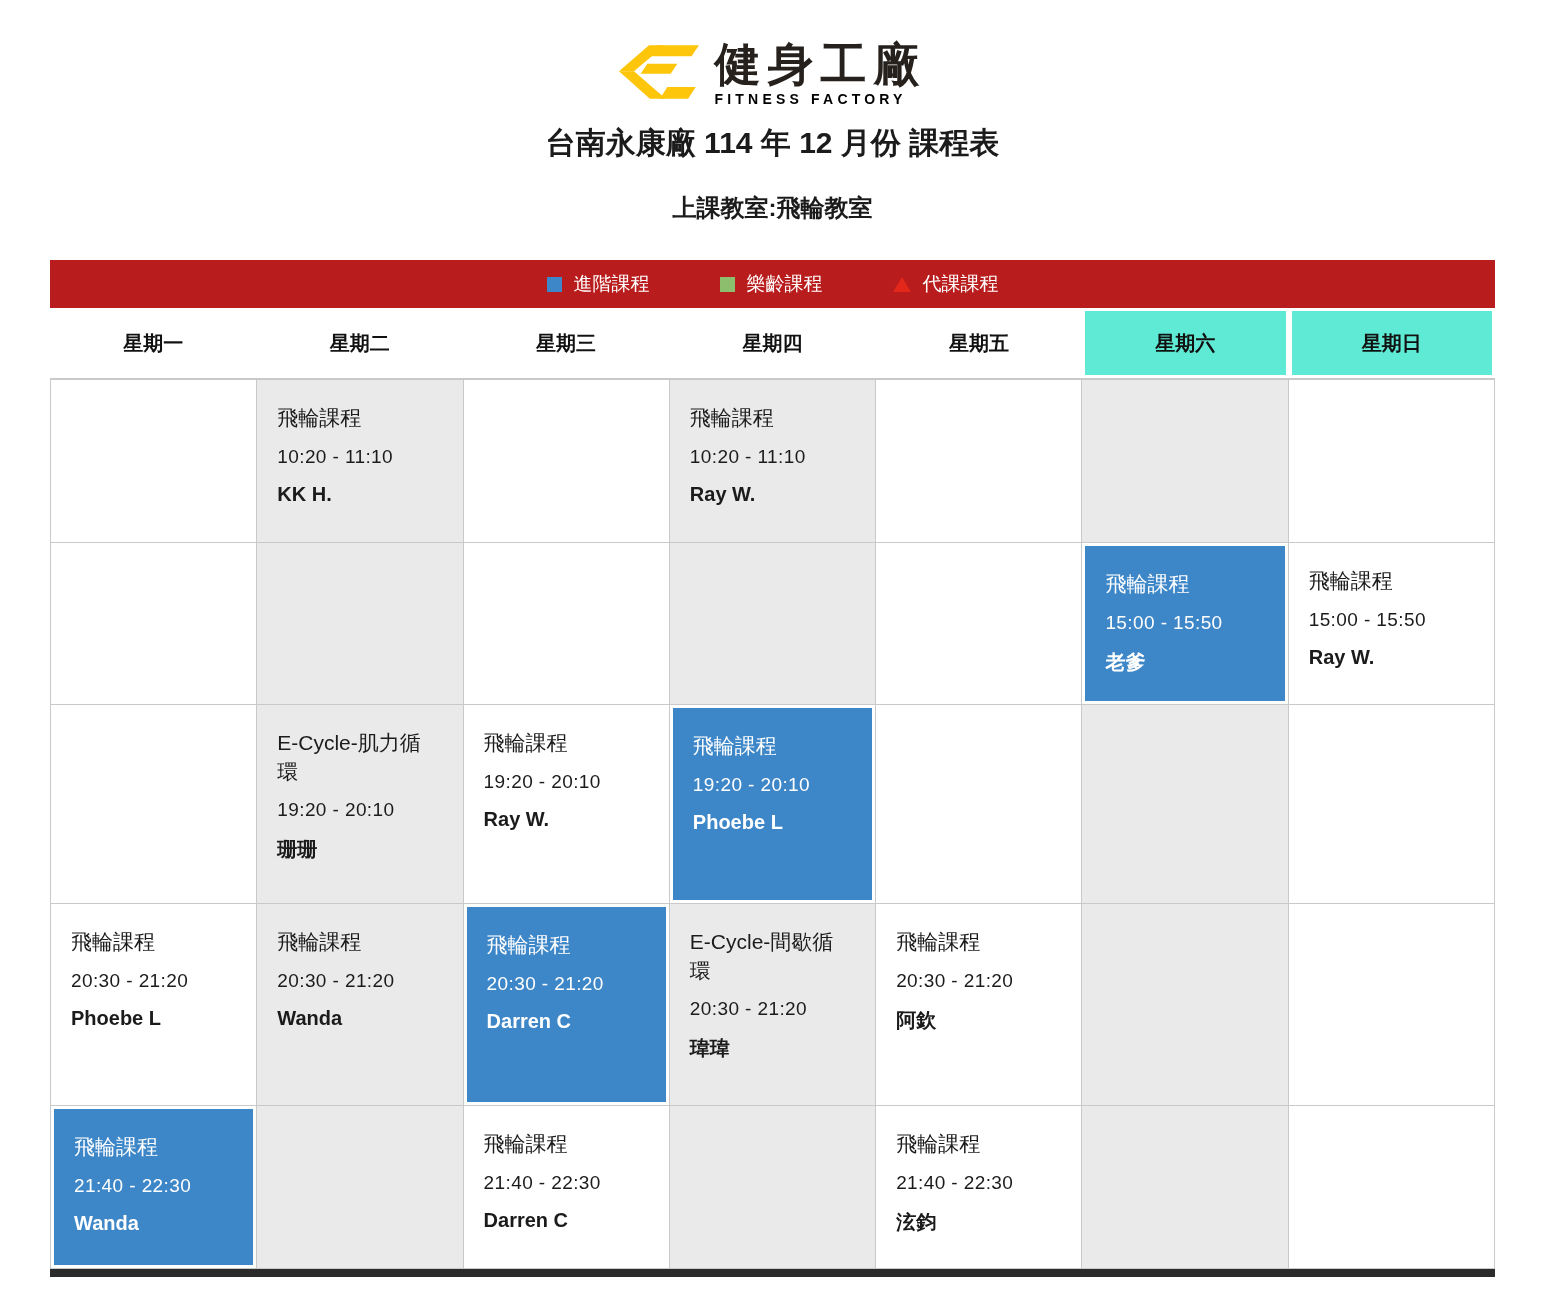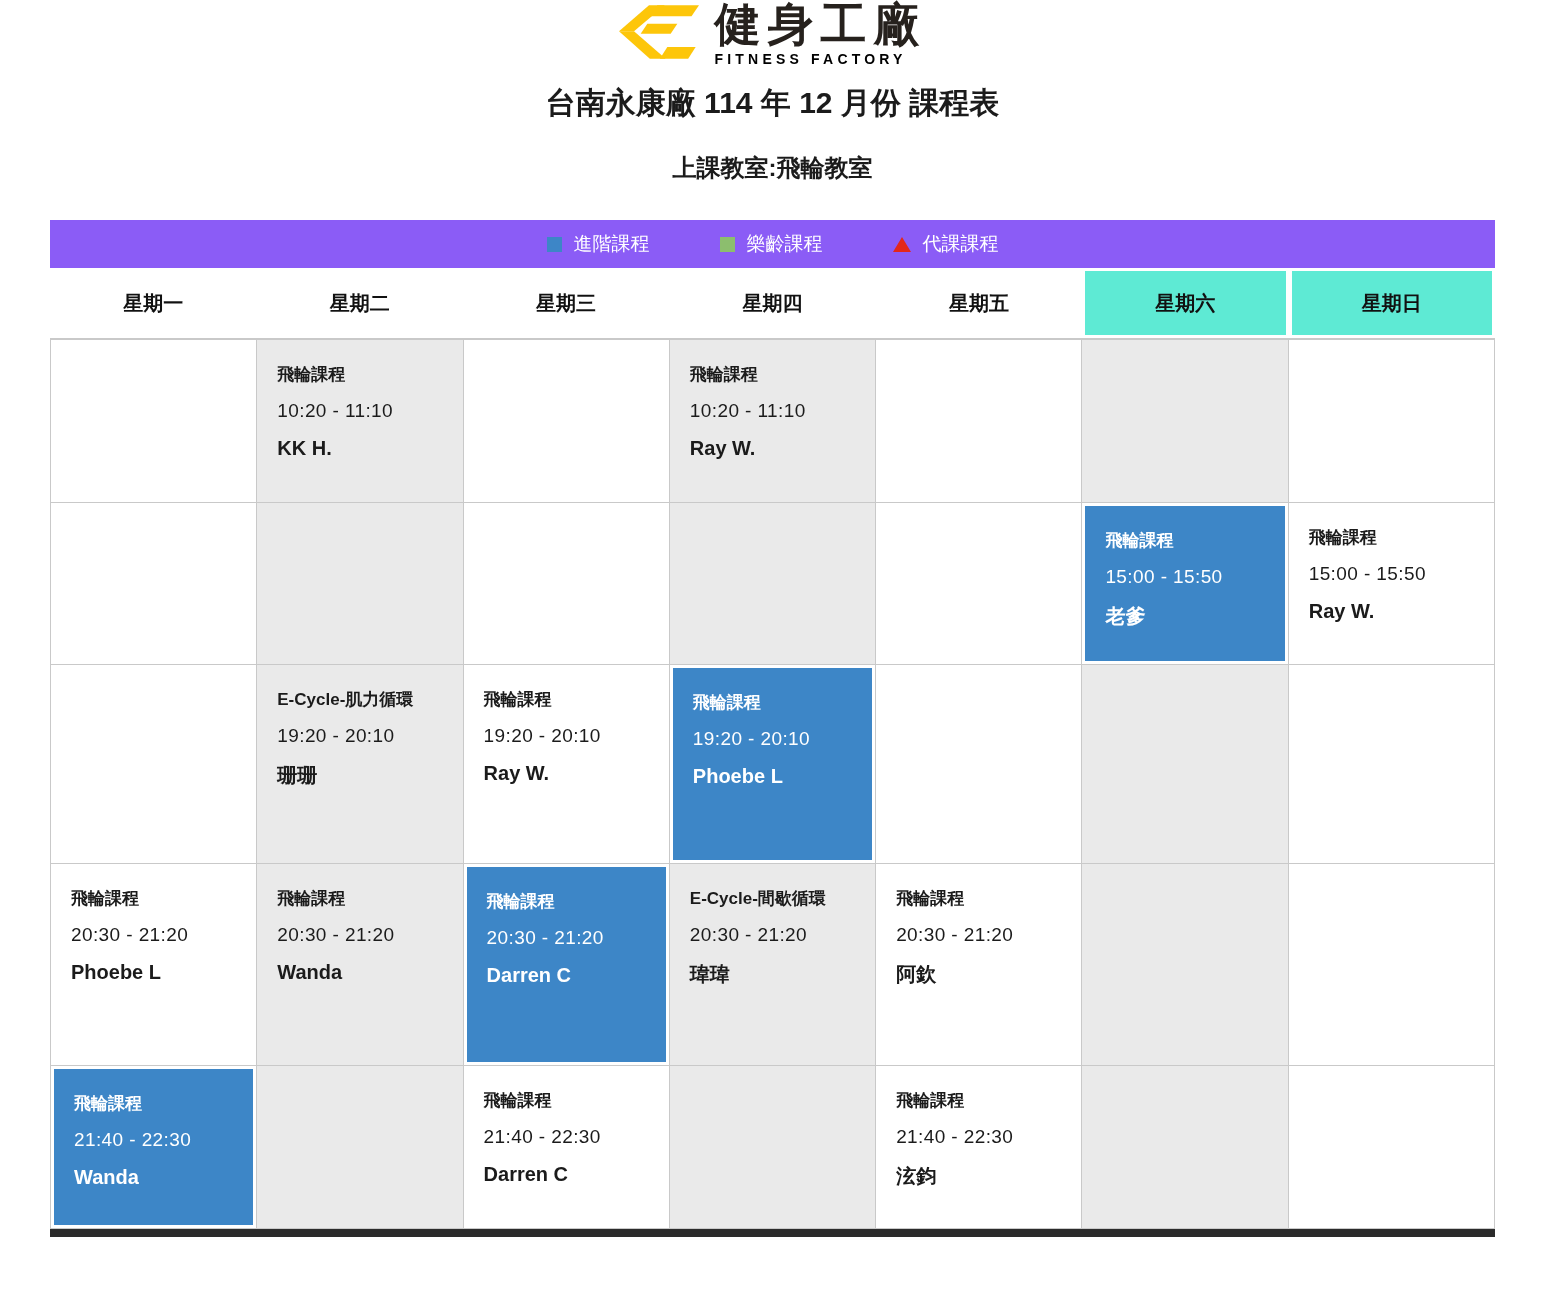--- a/index.html
+++ b/index.html
@@ -2,40 +2,40 @@
 <html lang="zh-Hant"><head>
 <meta charset="utf-8">
 <style>
   html,body{margin:0;padding:0;}
   body{
     width:1545px;height:1313px;background:#ffffff;
     font-family:"Liberation Sans","DejaVu Sans",sans-serif;
     color:#1b1b1b;overflow:hidden;
   }
   
-  .top{ text-align:center; }
+  .top{ text-align:center; padding-top:40px; }
   .logo-row{ display:flex; align-items:flex-start; justify-content:center; gap:16px; }
   .logo-icon{ width:80px; height:64px; flex:0 0 auto; }
   .brand-text{ text-align:left; }
   .brand-zh{
     font-size:46px; font-weight:bold; letter-spacing:7px;
     color:#26211d; line-height:1.05; white-space:nowrap;
   }
   .brand-en{
     font-size:14px; font-weight:bold; letter-spacing:4.2px;
     color:#000000; margin-top:3px; white-space:nowrap;
   }
   .page-title{ margin-top:16px; font-size:30px; font-weight:bold; }
   .page-subtitle{ margin-top:28px; font-size:24px; font-weight:bold; }
 
   
   .sheet{ width:1445px; margin:36px 50px 0 50px; }
 
   .legend-bar{
-    height:48px; background:#8b5cf6;
+    height:48px; background:#b91c1c;
     display:flex; align-items:center; justify-content:center; gap:70px;
   }
   .legend-item{ display:flex; align-items:center; gap:12px; color:#fff; font-size:19px; }
   .marker{ flex:0 0 auto; }
   .marker-square{ width:15px; height:15px; background:#3d86c7; }
   .marker-triangle{
     width:0; height:0;
     border-left:9px solid transparent; border-right:9px solid transparent;
     border-bottom:15px solid #e3271b;
   }
@@ -59,21 +59,21 @@
   table.grid tr:nth-child(1) td{ height:162px; }
   table.grid tr:nth-child(2) td{ height:161px; }
   table.grid tr:nth-child(3) td{ height:198px; }
   table.grid tr:nth-child(4) td{ height:201px; }
   table.grid tr:nth-child(5) td{ height:162px; }
 
   td.advanced{ background:#ffffff !important; position:relative; }
   .blue-box{ position:absolute; top:3px; left:3px; right:3px; bottom:3px; background:#3d86c7; color:#ffffff; }
 
   .course{ padding:24px 28px 0 20px; }
-  .course-title{ font-size:17px; line-height:1.35; margin-bottom:13px; font-weight:700; }
+  .course-title{ font-size:21px; line-height:1.35; margin-bottom:13px; font-weight:400; }
   .course-time{ font-size:19px; margin-bottom:15px; letter-spacing:0.4px; white-space:nowrap; }
   .course-name{ font-size:20px; font-weight:bold; }
   .blue-box .course-title, .blue-box .course-time, .blue-box .course-name{ color:#ffffff; }
 
   .bottom-bar{ height:8px; background:#2b2b2b; }
 </style>
 </head>
 <body>
 
 <div class="top">

